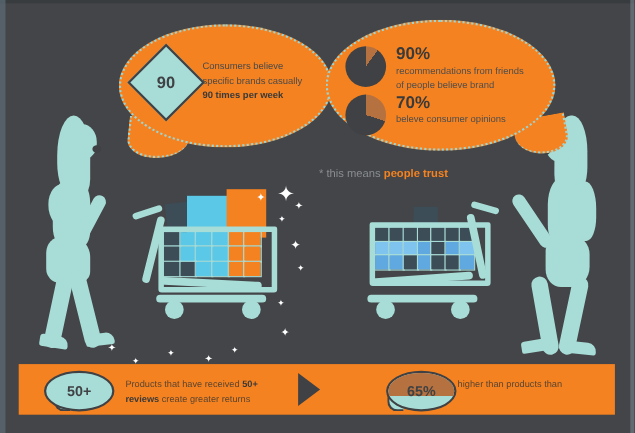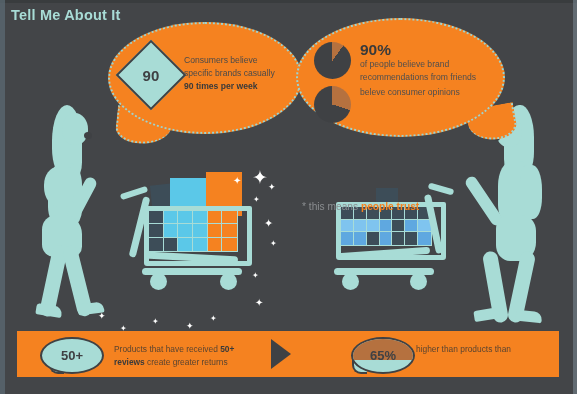--- a/index.html
+++ b/index.html
@@ -31,21 +31,21 @@
   .bub-l-text .b{font-weight:bold;color:#3a3a3a;}
 
   .stat{position:absolute;display:flex;align-items:flex-start;gap:9px;}
   .stat-1{left:16px;top:22px;}
   .stat-2{left:16px;top:66px;}
   .pie{width:37px;height:37px;border-radius:50%;flex:0 0 auto;}
   .stat-txt .big{font-size:15.5px;font-weight:bold;color:#3a3a3a;line-height:16px;}
   .stat-txt .sml{font-size:8.6px;line-height:12.5px;color:#4e4e4e;max-width:132px;}
 
   
-  .trust{position:absolute;left:302px;top:152px;font-size:10.2px;line-height:14px;color:#f58220;font-weight:bold;margin-top:48px;}
+  .trust{position:absolute;left:290px;top:152px;font-size:10.2px;line-height:14px;color:#f58220;font-weight:bold;}
   .trust .dim{color:#8a8d90;font-weight:normal;}
 
   
   .teal{background:#a8dcd6;position:absolute;}
   .dk{background:#3f4144;position:absolute;}
 
   .fig{position:absolute;}
   .head{width:26px;height:32px;border-radius:50% 50% 45% 45%;}
   .hair{width:30px;height:72px;border-radius:50% 50% 20% 40%;}
   .torso{width:34px;height:62px;border-radius:40% 35% 25% 30%;}
@@ -78,21 +78,20 @@
 </style>
 </head>
 <body>
 
 <div id="stage">
 
   <div class="edge-top"></div>
   <div class="edge-left"></div>
   <div class="edge-right"></div>
 
-  <div class="title">Tell Me About It</div>
 
   <div class="fig" style="left:40px;top:105px;width:120px;height:215px;">
     <div class="teal hair" style="left:12px;top:0;"></div>
     <div class="teal head" style="left:22px;top:8px;"></div>
     <div class="dk" style="left:44px;top:27px;width:8px;height:7px;border-radius:50%;"></div>
     <div class="teal torso" style="left:8px;top:58px;"></div>
     <div class="teal" style="left:4px;top:62px;width:30px;height:40px;border-radius:45% 20% 30% 50%;"></div>
     <div class="teal arm" style="left:34px;top:70px;transform:rotate(28deg);"></div>
     <div class="teal" style="left:2px;top:110px;width:40px;height:42px;border-radius:35% 45% 25% 30%;"></div>
     <div class="teal leg" style="left:6px;top:140px;transform:rotate(12deg);"></div>
@@ -210,28 +209,29 @@
     </div>
   </div>
 
   <div class="tail tail-r"></div>
   <div class="bubble bubble-r">
 
     <div class="stat stat-1">
       <div class="pie" id="pie0" style="background: conic-gradient(rgb(181, 113, 63) 0deg, rgb(181, 113, 63) 36deg, rgb(63, 65, 68) 36deg, rgb(63, 65, 68) 360deg);"></div>
       <div class="stat-txt">
         <div class="big">90%</div>
+        <div class="sml">recommendations from friends</div>
         <div class="sml">of people believe brand</div>
-        <div class="sml">recommendations from friends</div>
       </div>
     </div>
 
     <div class="stat stat-2">
       <div class="pie" id="pie1" style="background: conic-gradient(rgb(181, 113, 63) 0deg, rgb(181, 113, 63) 108deg, rgb(63, 65, 68) 108deg, rgb(63, 65, 68) 360deg);"></div>
       <div class="stat-txt">
+        <div class="big">70%</div>
         <div class="sml">beleve consumer opinions</div>
       </div>
     </div>
   </div>
 
   <div class="trust">
     <div><span class="dim">* this means</span>
       <span>people trust</span></div>
   </div>
 

